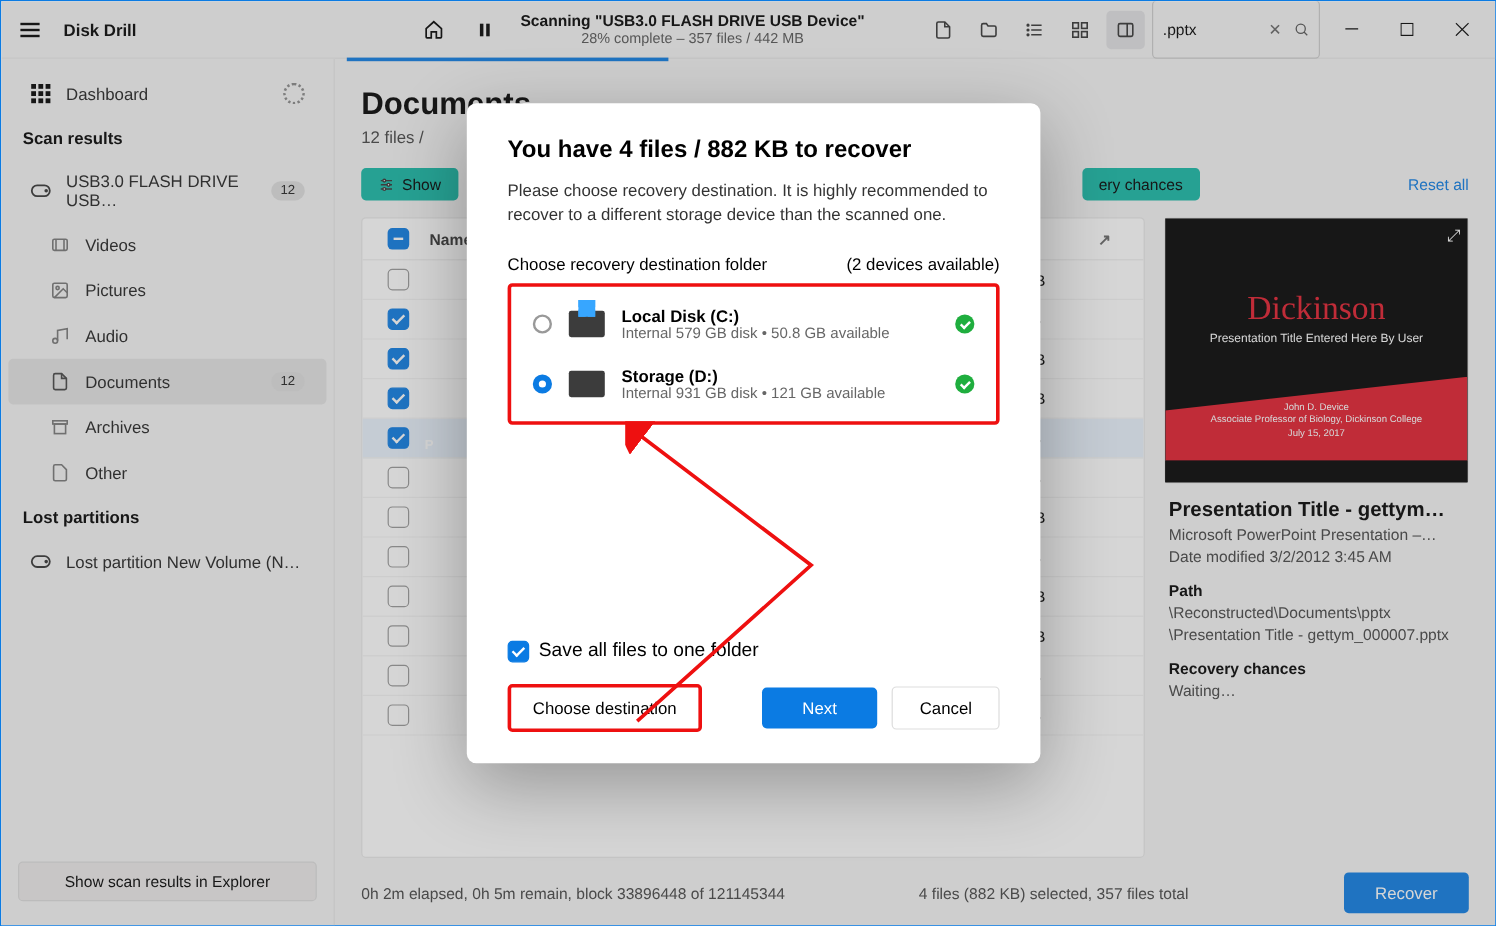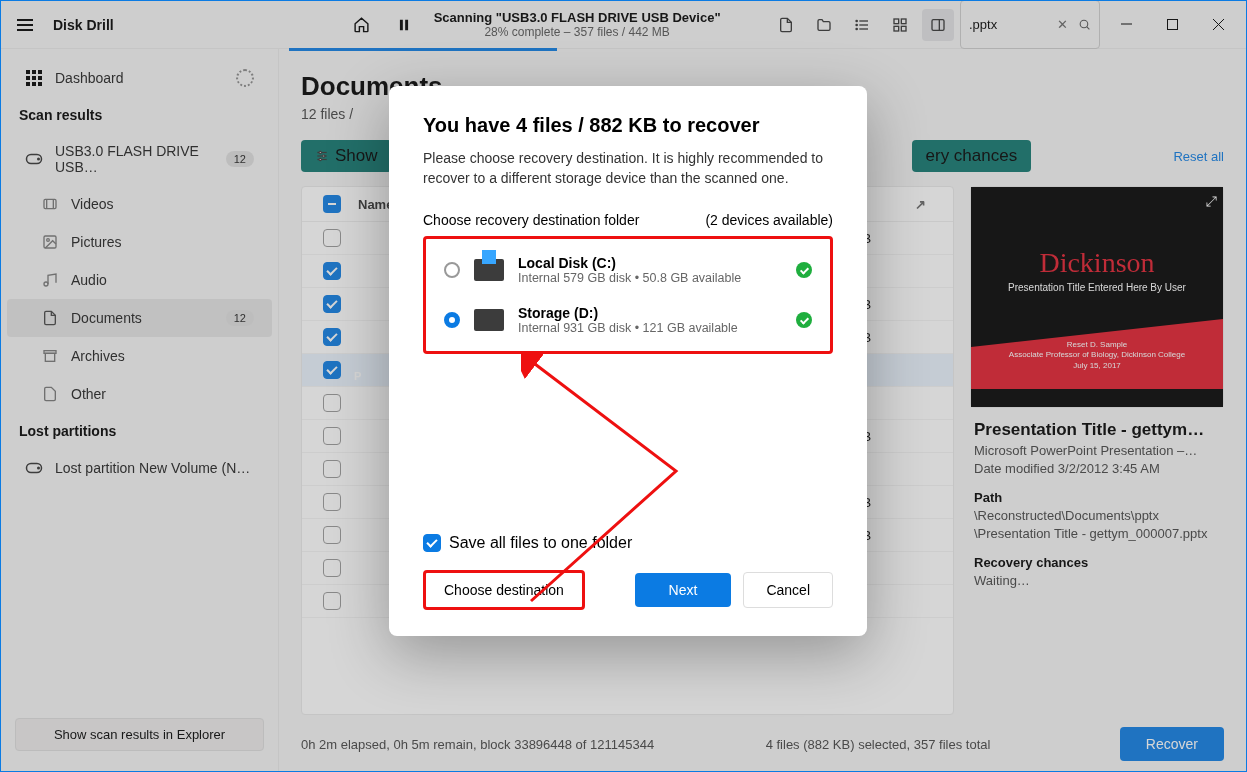--- a/index.html
+++ b/index.html
@@ -36,21 +36,21 @@
 .side-row .grid4 span{ background:#000;}
 .spinner{ width:18px; height:18px; border:2px dotted #888; border-radius:50%;}
 .sidebar-footer{ margin-top:auto; padding:10px 14px;}
 .explorer-btn{ width:100%; background:#eceaea; border:1px solid #dcdcdc; border-radius:4px; padding:8px 0; font-size:13px; cursor:pointer;}
 
 
 .main{ position:absolute; top:48px; left:278px; right:0; bottom:0; padding:22px 22px 6px; display:flex; flex-direction:column;}
 .main h1{ font-size:26px; font-weight:600;}
 .main .sub{ color:#444; font-size:14px; margin-top:4px;}
 .filters{ display:flex; align-items:center; gap:10px; margin-top:18px;}
-.pill{ background:#0f766e; border-radius:4px; padding:6px 14px; font-size:17px; display:flex; align-items:center; gap:6px; cursor:pointer;}
+.pill{ background:#14b8a6; border-radius:4px; padding:6px 14px; font-size:13px; display:flex; align-items:center; gap:6px; cursor:pointer;}
 .link{ margin-left:auto; color:#0b7be3; font-size:13px; cursor:pointer;}
 
 .content-split{ display:flex; gap:16px; margin-top:14px; flex:1; min-height:0;}
 .table-area{ flex:1; background:#fff; border:1px solid #e8e8e8; border-radius:4px; overflow:hidden; display:flex; flex-direction:column;}
 .thead, .trow{ display:flex; align-items:center; padding:8px 10px;}
 .thead{ border-bottom:1px solid #eee; font-size:13px; color:#333; font-weight:600;}
 .col-chk{ width:40px; display:flex; justify-content:center;}
 .col-ic{ width:30px;}
 .col-name{ flex:1; padding-left:6px;}
 .col-size{ width:90px;}
@@ -451,21 +451,21 @@
         </div>
     </div>
 
     <div class="preview">
       <div class="preview-card">
         <div class="slide">
           <span class="pop">⤢</span>
           <div class="logo">Dickinson</div>
           <div class="psub">Presentation Title Entered Here By User</div>
           <div class="redband">
-              <div class="txt"><span>Reset D. Sample</span><br><span>Associate Professor of Biology, Dickinson College</span><br><span>July 15, 2017</span></div>
+              <div class="txt"><span>John D. Device</span><br><span>Associate Professor of Biology, Dickinson College</span><br><span>July 15, 2017</span></div>
             </div>
           <div class="blackband"></div>
         </div>
       </div>
       <div class="preview-meta">
         <h3>Presentation Title - gettym…</h3>
         <div class="line">Microsoft PowerPoint Presentation –…</div>
         <div class="line">Date modified 3/2/2012 3:45 AM</div>
         <div class="lab">Path</div>
         <div class="line">\Reconstructed\Documents\pptx</div>

